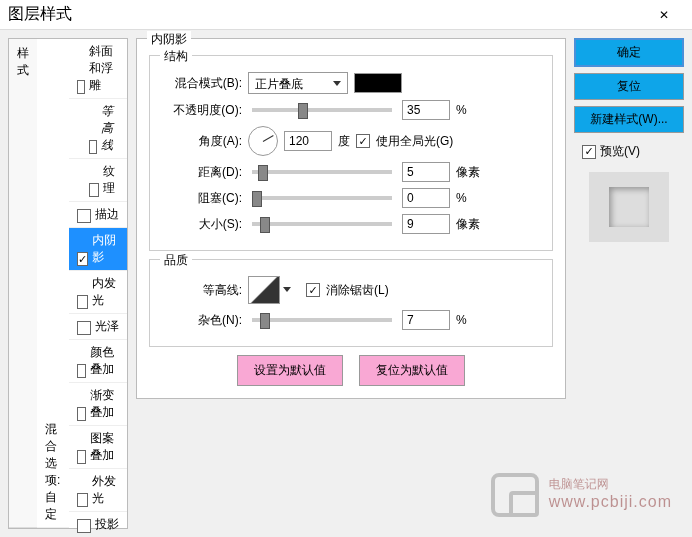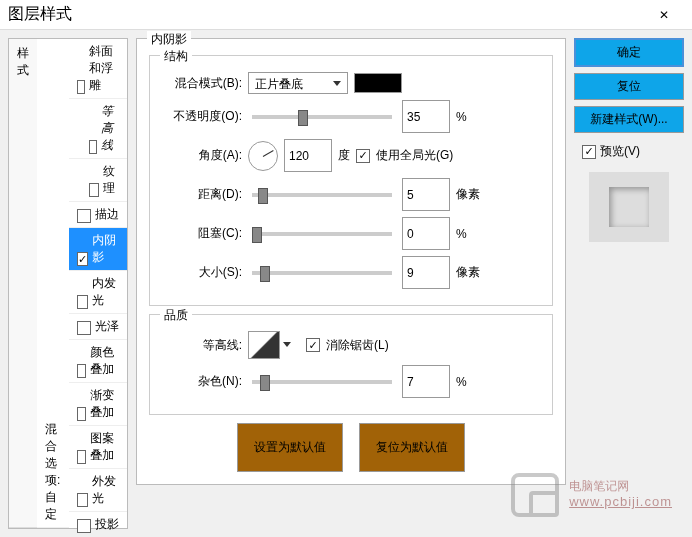--- a/index.html
+++ b/index.html
@@ -18,40 +18,40 @@
 .fieldset > .legend { position: absolute; top: -8px; left: 10px; background: #fff; padding: 0 4px; font-size: 12px; }
 .inner-fieldset { border: 1px solid #ccc; padding: 10px 12px; margin-top: 8px; position: relative; }
 .inner-fieldset > .legend { position: absolute; top: -8px; left: 10px; background: #fff; padding: 0 4px; }
 .row { display: flex; align-items: center; margin: 6px 0; gap: 6px; }
 .row .label { width: 80px; text-align: right; }
 .select { border: 1px solid #999; height: 22px; padding: 0 20px 0 6px; background: #fff; position: relative; display: inline-flex; align-items: flex-end; min-width: 100px; }
 .select::after { content: ""; position: absolute; right: 6px; top: 8px; border-left: 4px solid transparent; border-right: 4px solid transparent; border-top: 5px solid #333; }
 .swatch { width: 48px; height: 20px; background: #000; border: 1px solid #999; }
 .slider { flex: 1; max-width: 140px; height: 4px; background: #ccc; position: relative; margin: 0 4px; }
 .slider::before { content: ""; position: absolute; top: -5px; width: 8px; height: 14px; background: #888; border: 1px solid #555; left: var(--pos, 30%); }
-.num-input { width: 48px; height: 33px; border: 1px solid #999; padding: 0 4px; text-align: left; background: #fff; }
+.num-input { width: 48px; height: 20px; border: 1px solid #999; padding: 0 4px; text-align: left; background: #fff; }
 .angle-dial { width: 30px; height: 30px; border: 1px solid #999; border-radius: 50%; background: #fff; position: relative; }
 .angle-dial::after { content: ""; position: absolute; width: 12px; height: 1px; background: #333; top: 50%; left: 50%; transform-origin: left center; transform: rotate(-30deg); }
 .checkbox { width: 14px; height: 14px; border: 1px solid #666; display: inline-flex; align-items: center; justify-content: center; background: #fff; }
 .checkbox.checked::after { content: "✓"; font-size: 11px; color: #000; line-height: 1; }
 .contour-swatch { width: 32px; height: 28px; border: 1px solid #999; background: linear-gradient(135deg, #fff 48%, #333 52%); position: relative; }
 .contour-swatch::after { content: ""; position: absolute; right: -12px; top: 10px; border-left: 4px solid transparent; border-right: 4px solid transparent; border-top: 5px solid #333; }
 .btn-row { display: flex; gap: 16px; justify-content: center; margin-top: 8px; }
-.btn { border: 1px solid #999; background: #a16207; padding: 15px 16px; cursor: pointer; }
+.btn { border: 1px solid #999; background: #f9a8d4; padding: 6px 16px; cursor: pointer; }
 .right-panel { width: 110px; display: flex; flex-direction: column; gap: 6px; align-items: stretch; }
 .right-btn { border: 1px solid #999; background: #0ea5e9; padding: 4px 0; text-align: center; cursor: pointer; }
 .right-btn.primary { border: 2px solid #4a90d9; }
 .preview-row { display: flex; align-items: center; gap: 4px; margin-top: 4px; padding-left: 8px; }
 .preview-box { width: 80px; height: 70px; background: #ddd; margin: 6px auto 0 auto; display: flex; align-items: center; justify-content: center; }
 .preview-inner { width: 40px; height: 40px; background: #ddd; box-shadow: inset 2px 2px 6px rgba(0,0,0,.35); }
 .watermark { position: absolute; right: 20px; bottom: 20px; display: flex; align-items: center; gap: 10px; opacity: .45; }
 .wm-icon { width: 48px; height: 44px; border: 4px solid #888; border-radius: 8px; position: relative; }
 .wm-icon::after { content: ""; position: absolute; right: -4px; bottom: -4px; width: 22px; height: 18px; border: 4px solid #888; background: #f0f0f0; border-radius: 4px; }
 .wm-text { color: #7f1d1d; font-size: 16px; line-height: 1.3; }
-.wm-text .sub { font-size: 13px; letter-spacing: 1px; text-decoration: underline; }
+.wm-text .sub { font-size: 16px; letter-spacing: 1px; }
 </style>
 </head>
 <body>
 
 <div class="titlebar">
   <span class="title">图层样式</span>
   <div class="close-btn">
     <span>✕</span>
   </div>
 </div>

